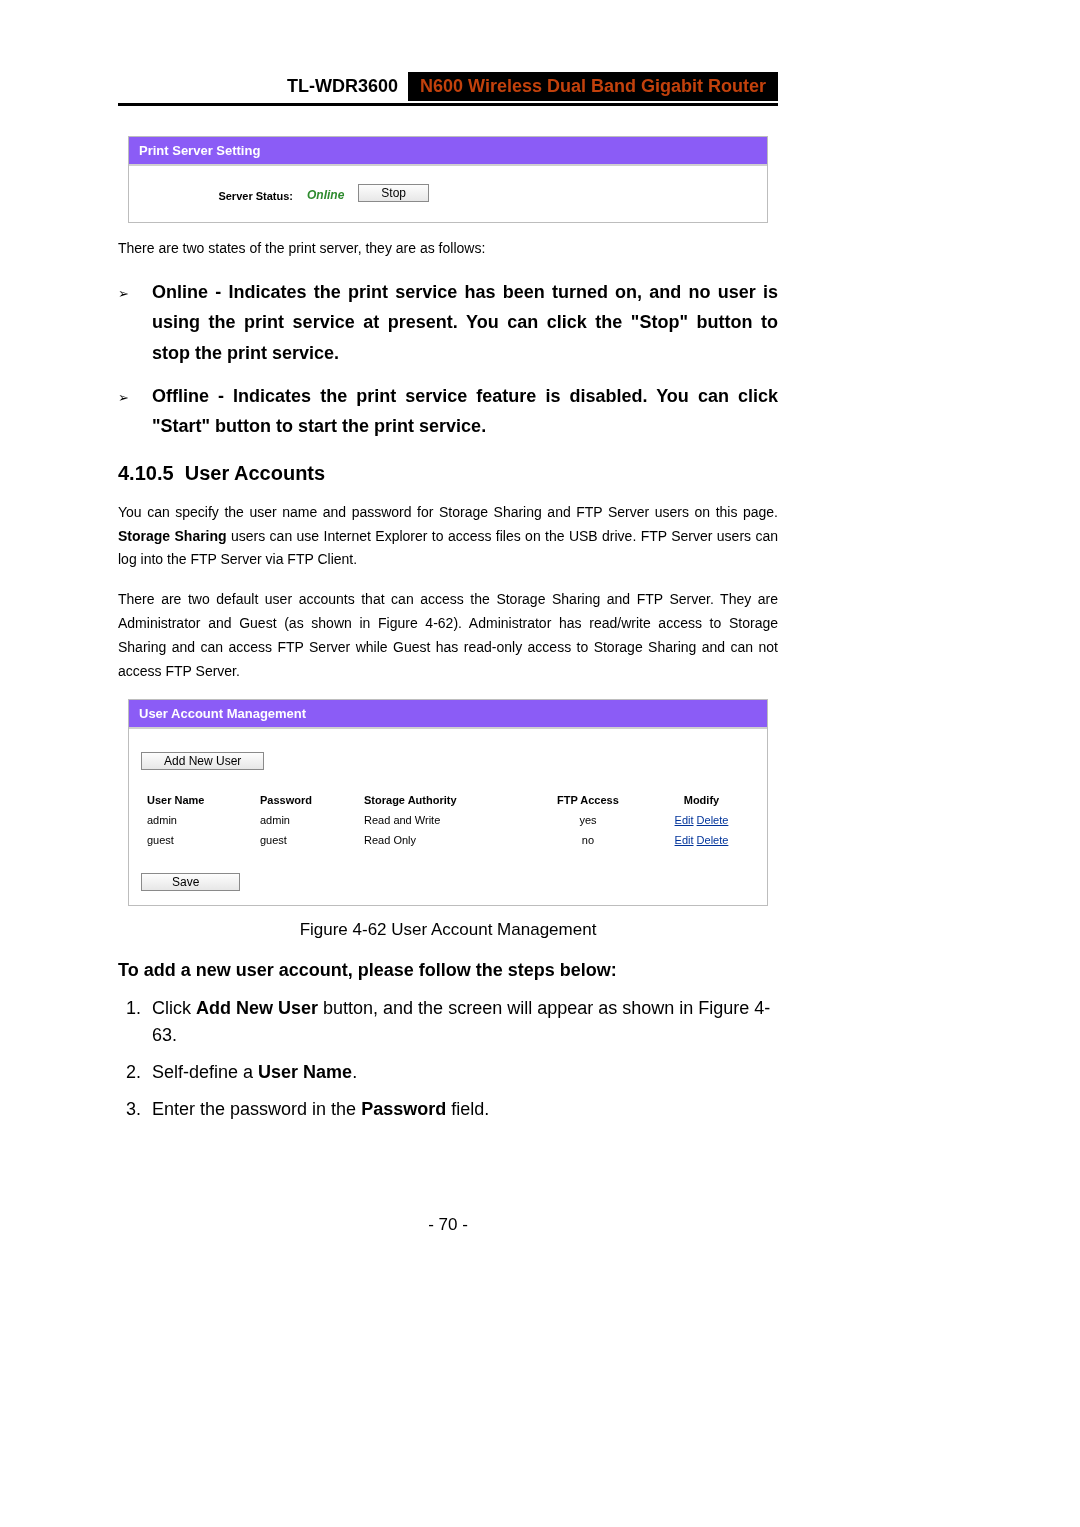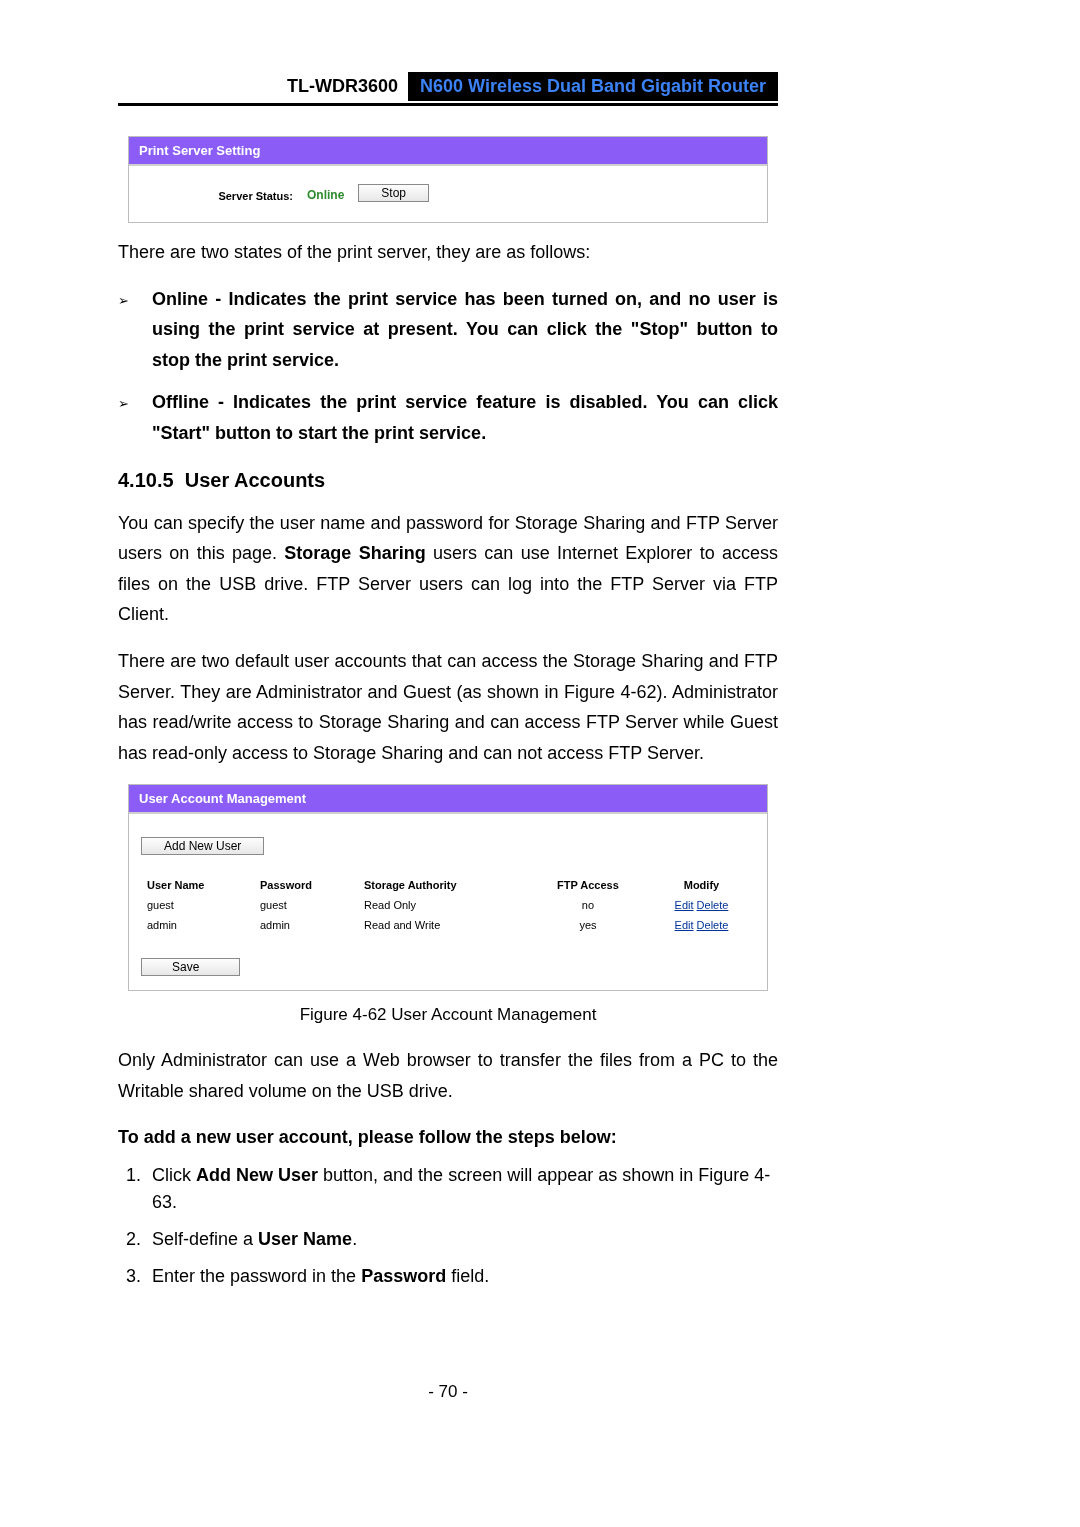--- a/index.html
+++ b/index.html
@@ -25,21 +25,21 @@
   }
   .header-model {
     font-weight: bold;
     font-size: 18px;
     padding: 4px 10px 4px 0;
     display: flex;
     align-items: center;
   }
   .header-title {
     background: #000;
-    color: #3b82f6;
+    color: #c2410c;
     font-weight: bold;
     font-size: 18px;
     padding: 4px 12px;
     display: flex;
     align-items: center;
   }
 
   
   .panel-wrap {
     margin: 0 auto 14px auto;
@@ -73,38 +73,39 @@
     width: 150px;
     text-align: right;
     font-weight: bold;
     color: #000;
     font-size: 11px;
   }
   .srv-status {
     color: #2e8b2e;
     font-weight: bold;
     font-size: 12px;
+    font-style: italic;
   }
   .btn-small {
     background: linear-gradient(#fdfdfd, #e7e7e7);
     border: 1px solid #8a8a8a;
     font-size: 12px;
     padding: 1px 22px;
     cursor: pointer;
     font-family: inherit;
   }
 
   .caption {
     text-align: center;
     font-size: 17px;
     margin: 10px 0 20px 0;
   }
 
   .body-p {
-    font-size: 18px;
+    font-size: 14px;
     line-height: 1.7;
     margin: 0 0 16px 0;
   }
   .body-p.justify {
     text-align: justify;
   }
 
   .bullet-list {
     list-style: none;
     padding: 0;
@@ -251,49 +252,48 @@
             <tr>
               <th>User Name</th>
               <th>Password</th>
               <th>Storage Authority</th>
               <th class="center">FTP Access</th>
               <th class="center">Modify</th>
             </tr>
           </thead>
           <tbody>
             <tr>
-              <td>guest</td>
-              <td>guest</td>
-              <td>Read Only</td>
-              <td class="center">no</td>
+              <td>admin</td>
+              <td>admin</td>
+              <td>Read and Write</td>
+              <td class="center">yes</td>
               <td class="center">
                 <span class="link">Edit</span><span class="link-sep"> </span><span class="link">Delete</span>
               </td>
             </tr>
             <tr>
-              <td>admin</td>
-              <td>admin</td>
-              <td>Read and Write</td>
-              <td class="center">yes</td>
+              <td>guest</td>
+              <td>guest</td>
+              <td>Read Only</td>
+              <td class="center">no</td>
               <td class="center">
                 <span class="link">Edit</span><span class="link-sep"> </span><span class="link">Delete</span>
               </td>
             </tr>
           </tbody>
         </table>
         <div class="uam-save-wrap">
           <button class="btn-small" style="padding-left:30px;padding-right:40px;">Save</button>
         </div>
       </div>
     </div>
   </div>
 
   <div class="caption">Figure 4-62 User Account Management</div>
 
-  <p class="body-p justify">Only Administrator can use a Web browser to transfer the files from a PC to the Writable shared volume on the USB drive.</p>
 
   <div class="steps-intro">To add a new user account, please follow the steps below:</div>
 
   <ol class="step-list">
     <li>
       <span>Click </span><b>Add New User</b><span> button, and the screen will appear as shown in Figure 4-63.</span>
     </li>
     <li>
       <span>Self-define a </span><b>User Name</b><span>.</span>
     </li>

